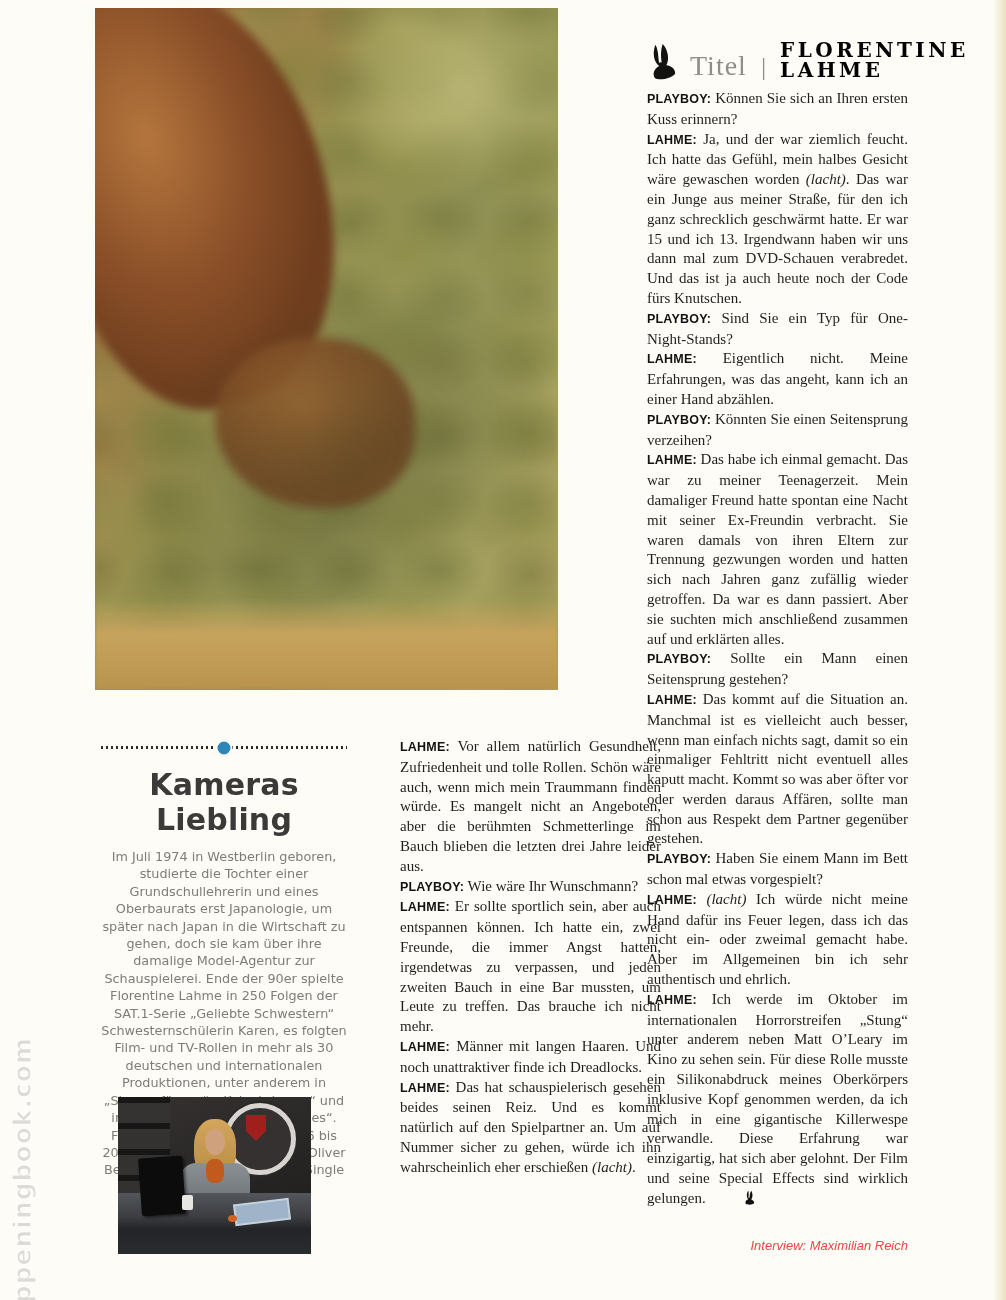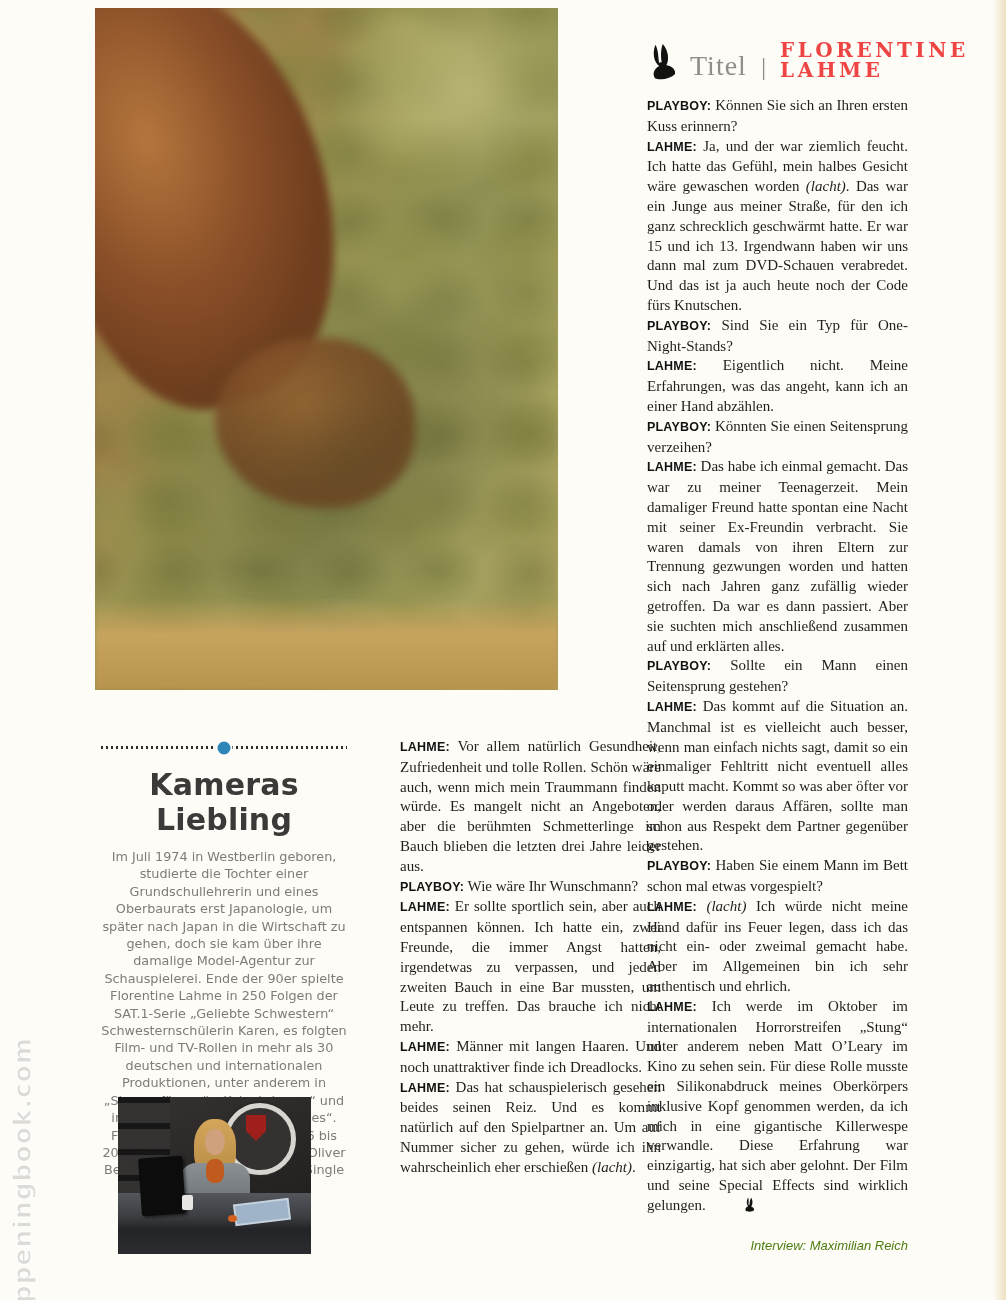--- a/index.html
+++ b/index.html
@@ -35,34 +35,34 @@
     transform:rotate(-24deg);filter:blur(8px);}
   .mp-sand{left:0;bottom:0;width:100%;height:92px;
     background:linear-gradient(to bottom,rgba(198,163,93,0),#c7a45e 40%,#b8934d 100%);filter:blur(2px);}
 
   
   .header{position:absolute;left:646px;top:40px;display:flex;align-items:flex-end;gap:13px;}
   .bunny-svg{width:31px;height:37px;transform:rotate(-10deg);flex:0 0 auto;}
   .header-label{font-size:28px;color:#8f8e8a;letter-spacing:1px;line-height:1;}
   .header-sep{font-size:26px;color:#8f8e8a;font-weight:400;line-height:1;padding:0 1px;}
   .header-title{font-family:"DejaVu Serif",serif;font-weight:bold;font-size:20px;
-    letter-spacing:3.5px;color:#ef4444;line-height:1;}
+    letter-spacing:3.5px;color:#000000;line-height:1;}
 
   
   .col{position:absolute;width:261px;font-size:15px;line-height:19.8px;
     text-align:justify;color:#201f1d;}
-  .col-right{left:647px;top:96px;}
+  .col-right{left:647px;top:89px;}
   .col-mid{left:363px;top:737px;margin-left:37px;}
   .qa{margin:0;}
   .speaker{font-family:"Liberation Sans",sans-serif;font-weight:bold;font-size:12.5px;
     letter-spacing:.2px;color:#121211;font-stretch:condensed;}
   .qa i{font-style:italic;}
   .endmark{display:inline-block;width:13px;height:15px;margin-left:34px;vertical-align:-2px;}
   .credit{position:absolute;left:647px;top:1238px;width:261px;text-align:right;
-    font-family:"Liberation Sans",sans-serif;font-style:italic;font-size:13px;color:#4d7c0f;}
+    font-family:"Liberation Sans",sans-serif;font-style:italic;font-size:13px;color:#ef4444;}
 
   
   .sidebar{position:absolute;left:99px;top:742px;width:250px;text-align:center;}
   .dotted-rule{position:relative;height:11px;margin:0 2px 14px 2px;}
   .dotted-line{position:absolute;left:0;right:0;top:4px;height:3px;
     background:repeating-linear-gradient(to right,#2d2c2a 0 2px,rgba(0,0,0,0) 2px 5px);}
   .dot{position:absolute;left:50%;top:50%;width:13px;height:13px;border-radius:50%;
     transform:translate(-50%,-50%);border:2px solid #fdfcf7;}
   .sidebar-heading{font-family:"DejaVu Sans",sans-serif;font-weight:bold;font-size:30px;
     color:#3b3a38;margin:14px 0 11px 0;letter-spacing:.2px;}

